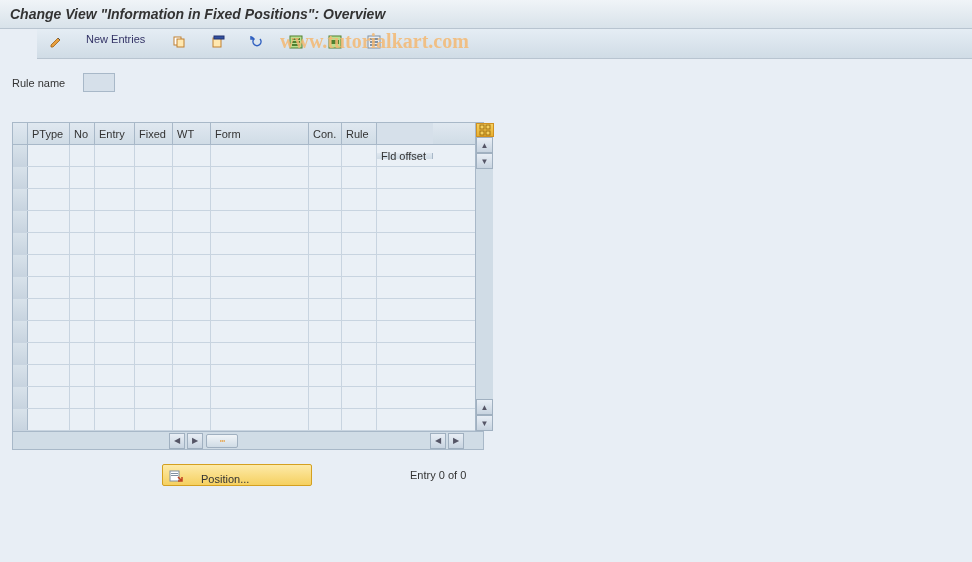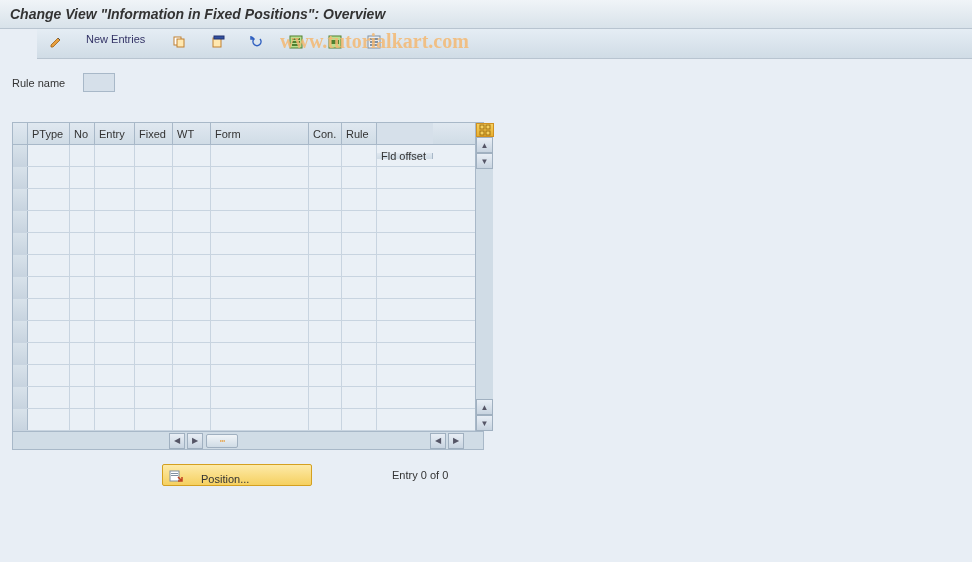--- a/index.html
+++ b/index.html
@@ -209,21 +209,21 @@
       border: 1px solid #d4a020;
       border-radius: 2px;
       display: flex;
       align-items: flex-end;
       cursor: pointer;
       padding: 0 6px;
       gap: 18px;
       color: #333;
     }
     .entry-text {
-      margin-left: 50px;
+      margin-left: 68px;
       color: #333;
     }
     .c-ptype{width:42px;} .c-no{width:25px;} .c-offset{width:40px;}
     .c-lngth{width:38px;} .c-wt{width:38px;} .c-field{width:98px;}
     .c-con{width:33px;} .c-rule{width:35px;} .c-fldoff{width:56px;margin-top:30px;}
     .c-ext{width:42px;}
   </style>
 </head>
 <body>
 

